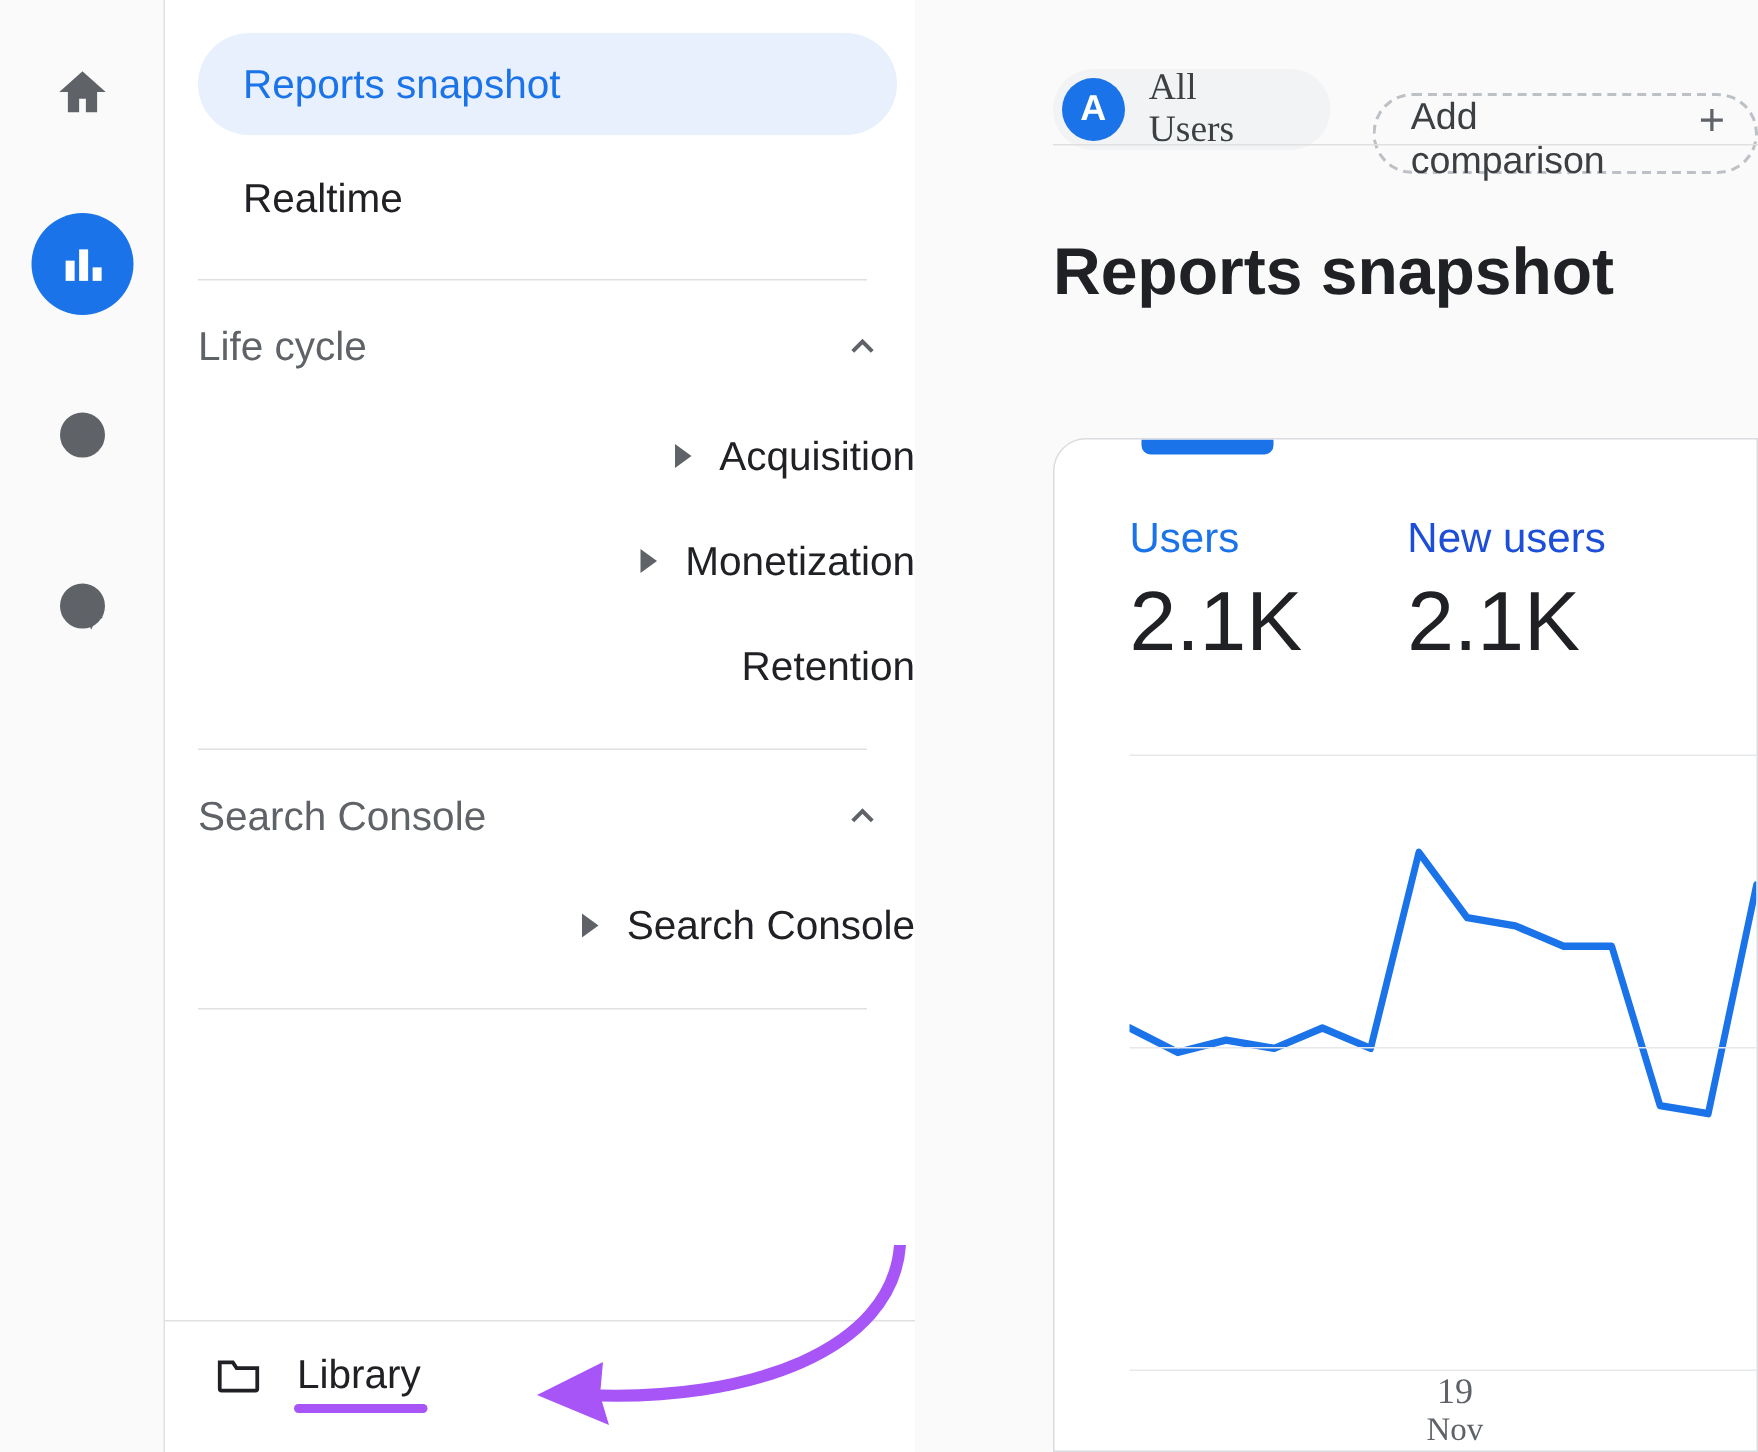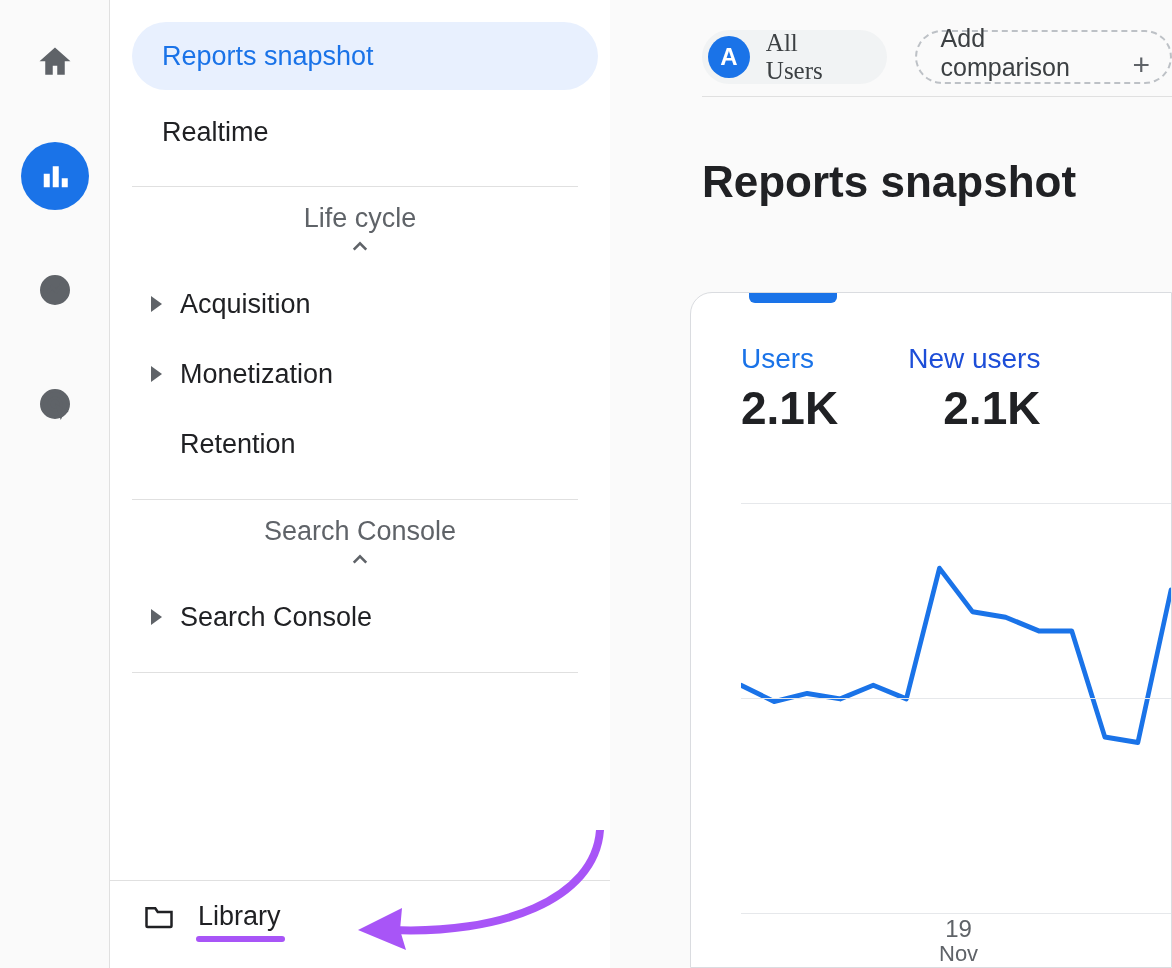--- a/index.html
+++ b/index.html
@@ -29,26 +29,26 @@
   }
   .sb-pill.active { background:#e8f0fe; }
   .sb-pill .label { margin-left:30px; font-size:27px; font-weight:500; }
   .sb-pill.active .label { color:#1a73e8; }
   .sb-pill .label.black { color:#202124; }
 
   .sb-divider { margin:20px 32px 0 22px; border-top:1px solid #e0e0e0; }
 
   .sb-section {
     margin:16px 22px 10px 22px; height:56px; display:flex; align-items:center; justify-content:space-between;
-    color:#5f6368; font-size:27px; cursor:pointer;flex-direction:column;
+    color:#5f6368; font-size:27px; cursor:pointer;
   }
   .sb-section .chev { width:26px; height:26px; }
 
   .sb-item {
-    margin-left:22px; height:70px; display:flex; align-items:center; cursor:pointer;
+    margin-left:22px; height:70px; display:flex; align-items:center; cursor:pointer;justify-content:flex-end;
   }
   .sb-item .arrow-slot { width:48px; display:flex; align-items:center; justify-content:center; }
   .sb-item .arrow-slot .tri { display:inline-block; border-style:solid; border-width:8px 0 8px 11px; border-color:transparent transparent transparent #5f6368; }
   .sb-item .ilabel { font-size:27px; color:#202124; }
 
   .sb-bottom {
     position:absolute; left:0; bottom:16px; width:100%; height:72px;
     border-top:1px solid #e0e0e0; display:flex; align-items:center;
     padding-left:34px; cursor:pointer;
   }
@@ -63,43 +63,43 @@
   .main { position:absolute; left:680px; top:0; right:0; height:100%; }
   .topchips { position:absolute; left:22px; top:30px; display:flex; align-items:center; gap:28px; }
   .chip-all {
     height:54px; padding-right:26px; border-radius:30px; background:#f1f3f4;
     display:flex; align-items:center; gap:16px; cursor:pointer;
   }
   .chip-all .badge { width:42px; height:42px; border-radius:50%; background:#1a73e8; color:#fff; display:flex; align-items:center; justify-content:center; font-size:24px; font-weight:600; margin-left:6px; }
   .chip-all .txt { font-size:25px; color:#3c4043;font-family:Liberation Serif, serif; }
   .chip-add {
     height:54px; padding:0 20px 0 24px; border-radius:30px;
-    border:2px dashed #bdc1c6; display:flex; align-items:flex-end; gap:12px; cursor:pointer;
+    border:2px dashed #bdc1c6; display:flex; align-items:flex-start; gap:12px; cursor:pointer;margin-top:32px;
   }
   .chip-add .txt { font-size:25px; color:#3c4043; }
   .chip-add .plus { font-size:30px; color:#5f6368; font-weight:300; }
   .tophr { position:absolute; left:22px; top:96px; right:0; border-top:1px solid #e0e0e0; }
 
   .page-title { position:absolute; left:22px; top:128px; font-size:44px; color:#202124; }
 
   
   .card {
-    position:absolute; left:10px; top:292px; right:0; height:676px;
+    position:absolute; left:22px; top:292px; right:0; height:676px;
     background:#fff; border:1px solid #dadce0; border-top-left-radius:22px; border-bottom-left-radius:0;
     overflow:hidden;
   }
   .card .accent { position:absolute; left:58px; top:0; width:88px; height:10px; background:#1a73e8; border-radius:0 0 6px 6px; }
   .metric-row { position:absolute; left:50px; top:50px; display:flex; gap:70px; }
   .metric { display:flex; flex-direction:column; gap:6px; cursor:pointer; }
   .mlabel { font-size:28px; }
   .mlabel.active { color:#1a73e8; }
   .mlabel.inactive { color:#1d4ed8; }
-  .mvalue { font-size:46px; color:#202124; font-weight:700;text-align:right; }
-
-  .chartwrap { position:absolute; left:50px; top:190px; right:0; bottom:0; }
+  .mvalue { font-size:56px; color:#202124; font-weight:400; }
+
+  .chartwrap { position:absolute; left:50px; top:190px; right:0; bottom:0;font-family:Liberation Serif, serif; }
   .hline { position:absolute; left:0; right:0; height:1px; background:#e6e8eb; }
   .tick .num { font-size:24px; color:#5f6368; text-align:center; }
   .tick .mon { font-size:22px; color:#5f6368; text-align:center; margin-top:-2px; }
 
   
   .annot { position:absolute; left:350px; top:830px; width:260px; height:120px; pointer-events:none; }
 </style>
 </head>
 <body>
 

